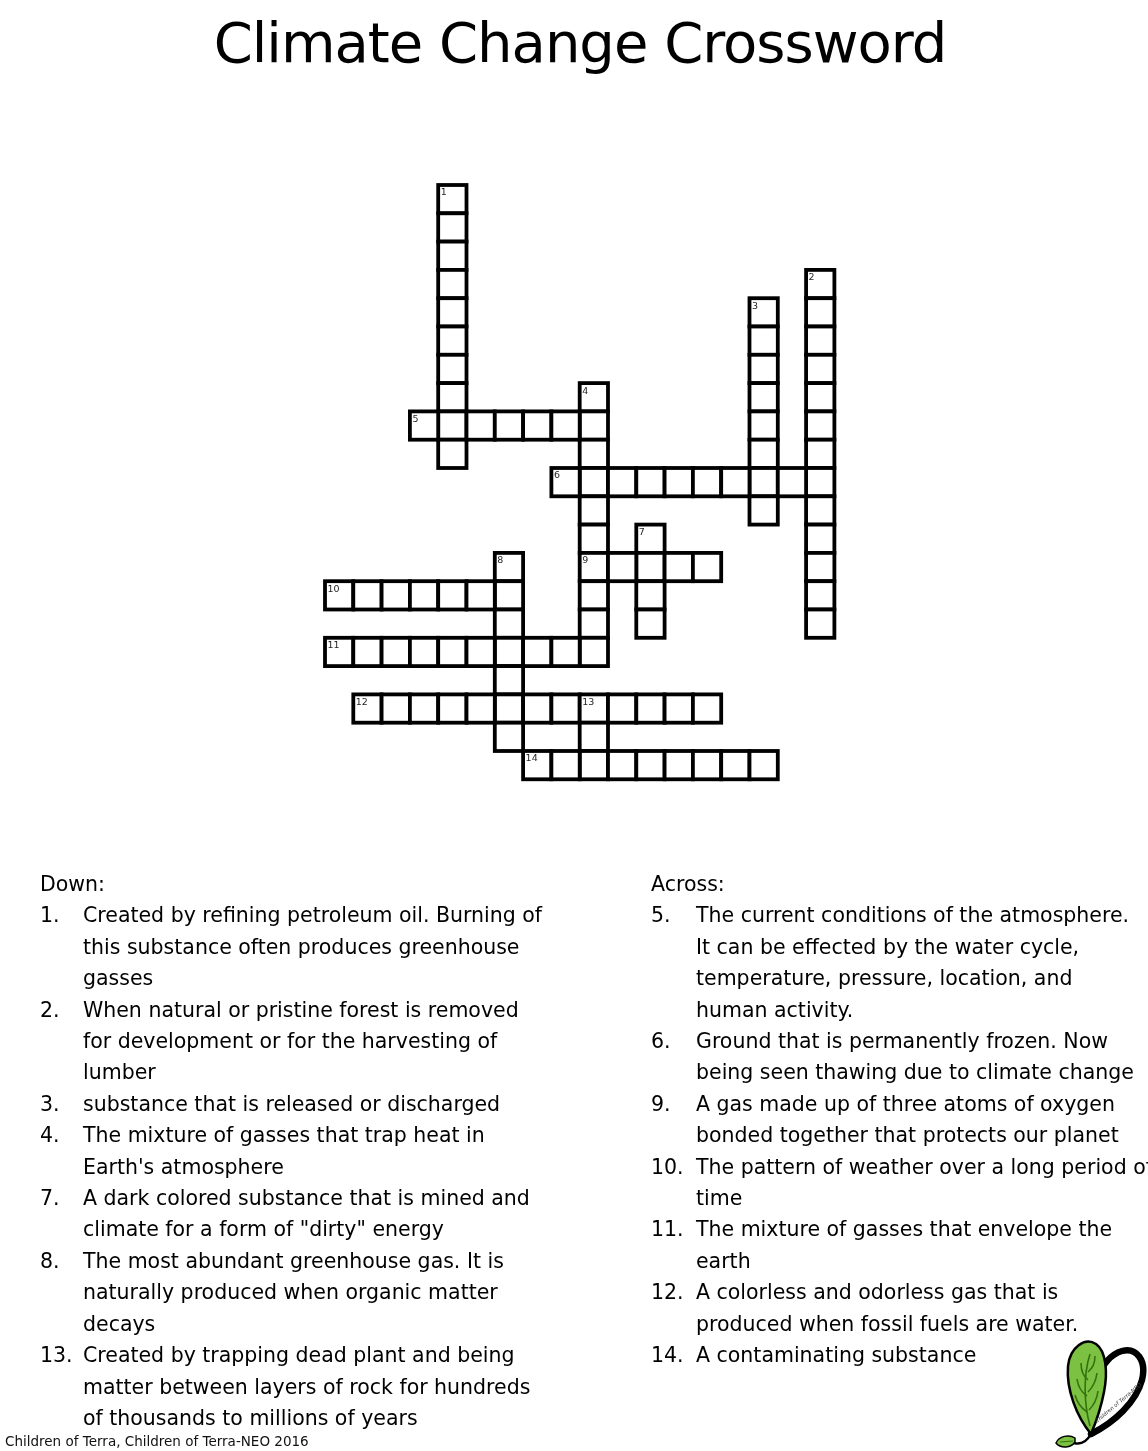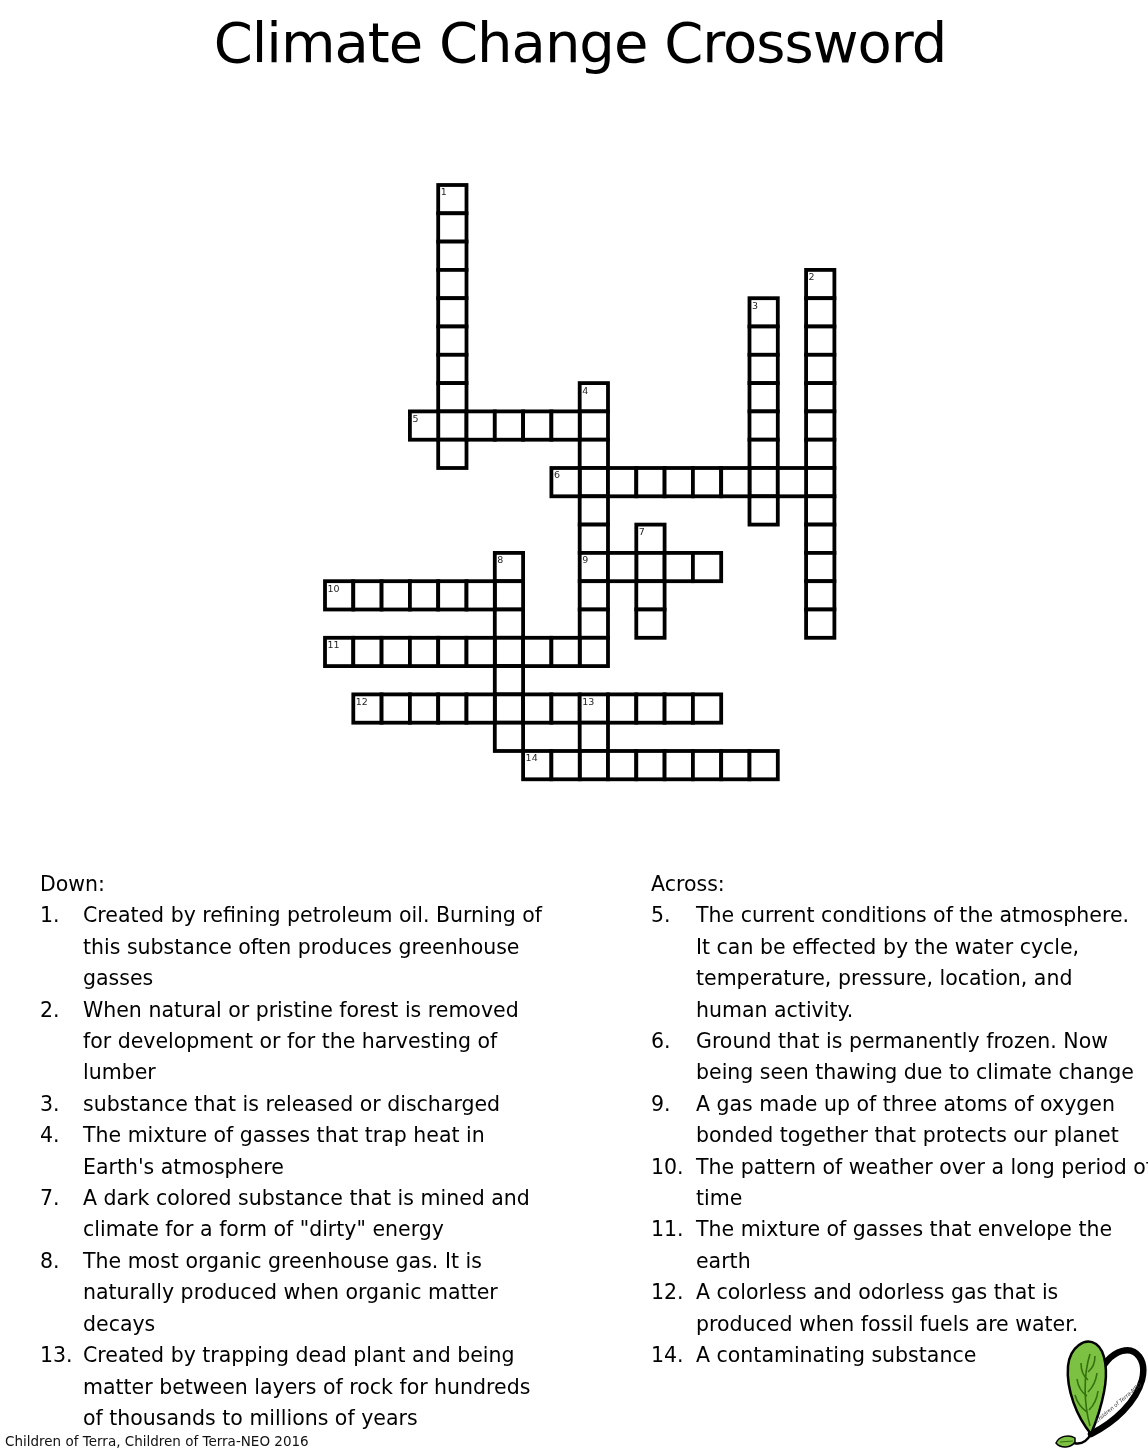--- a/index.html
+++ b/index.html
@@ -183,21 +183,21 @@
           <div class="clue-line">The mixture of gasses that trap heat in</div>
           <div class="clue-line">Earth's atmosphere</div>
         </div>
         <div class="clue">
           <span class="clue-num">7.</span>
           <div class="clue-line">A dark colored substance that is mined and</div>
           <div class="clue-line">climate for a form of "dirty" energy</div>
         </div>
         <div class="clue">
           <span class="clue-num">8.</span>
-          <div class="clue-line">The most organic greenhouse gas. It is</div>
+          <div class="clue-line">The most abundant greenhouse gas. It is</div>
           <div class="clue-line">naturally produced when organic matter</div>
           <div class="clue-line">decays</div>
         </div>
         <div class="clue">
           <span class="clue-num">13.</span>
           <div class="clue-line">Created by trapping dead plant and being</div>
           <div class="clue-line">matter between layers of rock for hundreds</div>
           <div class="clue-line">of thousands to millions of years</div>
         </div>
       </div>

